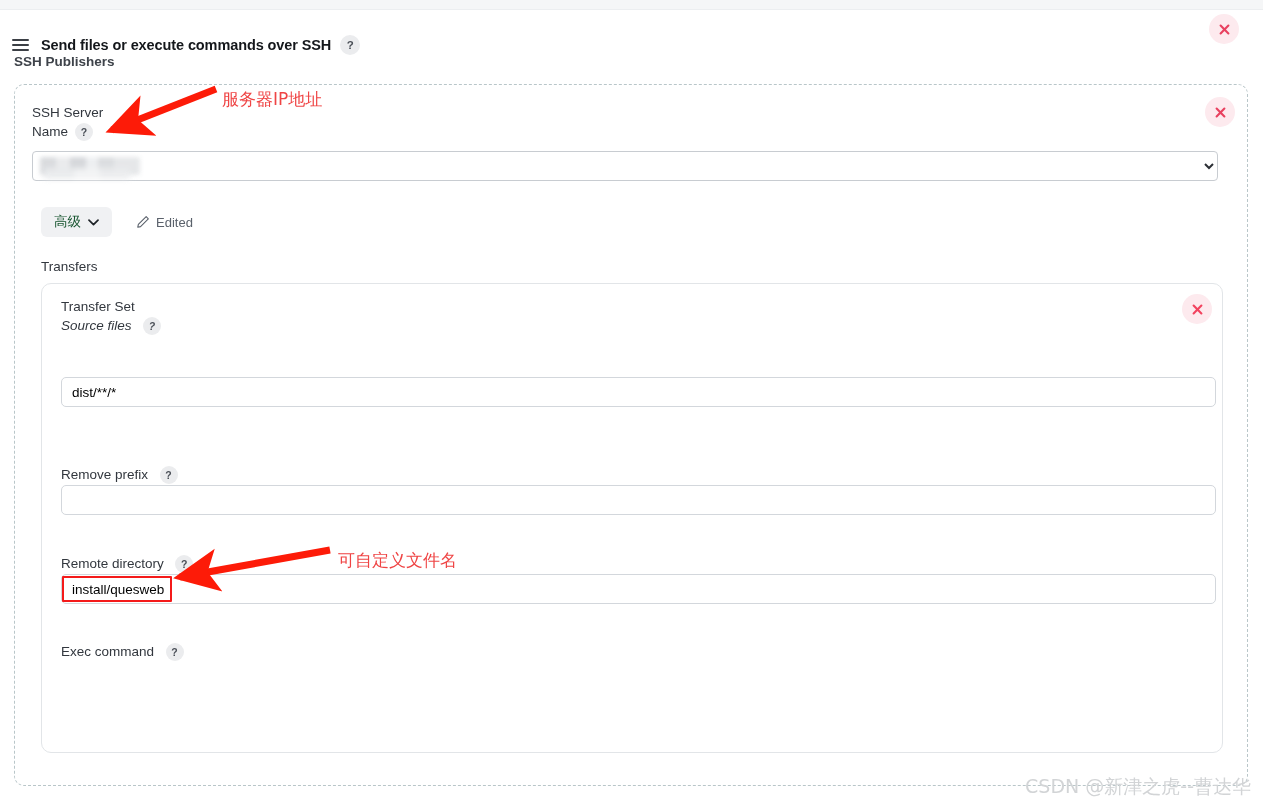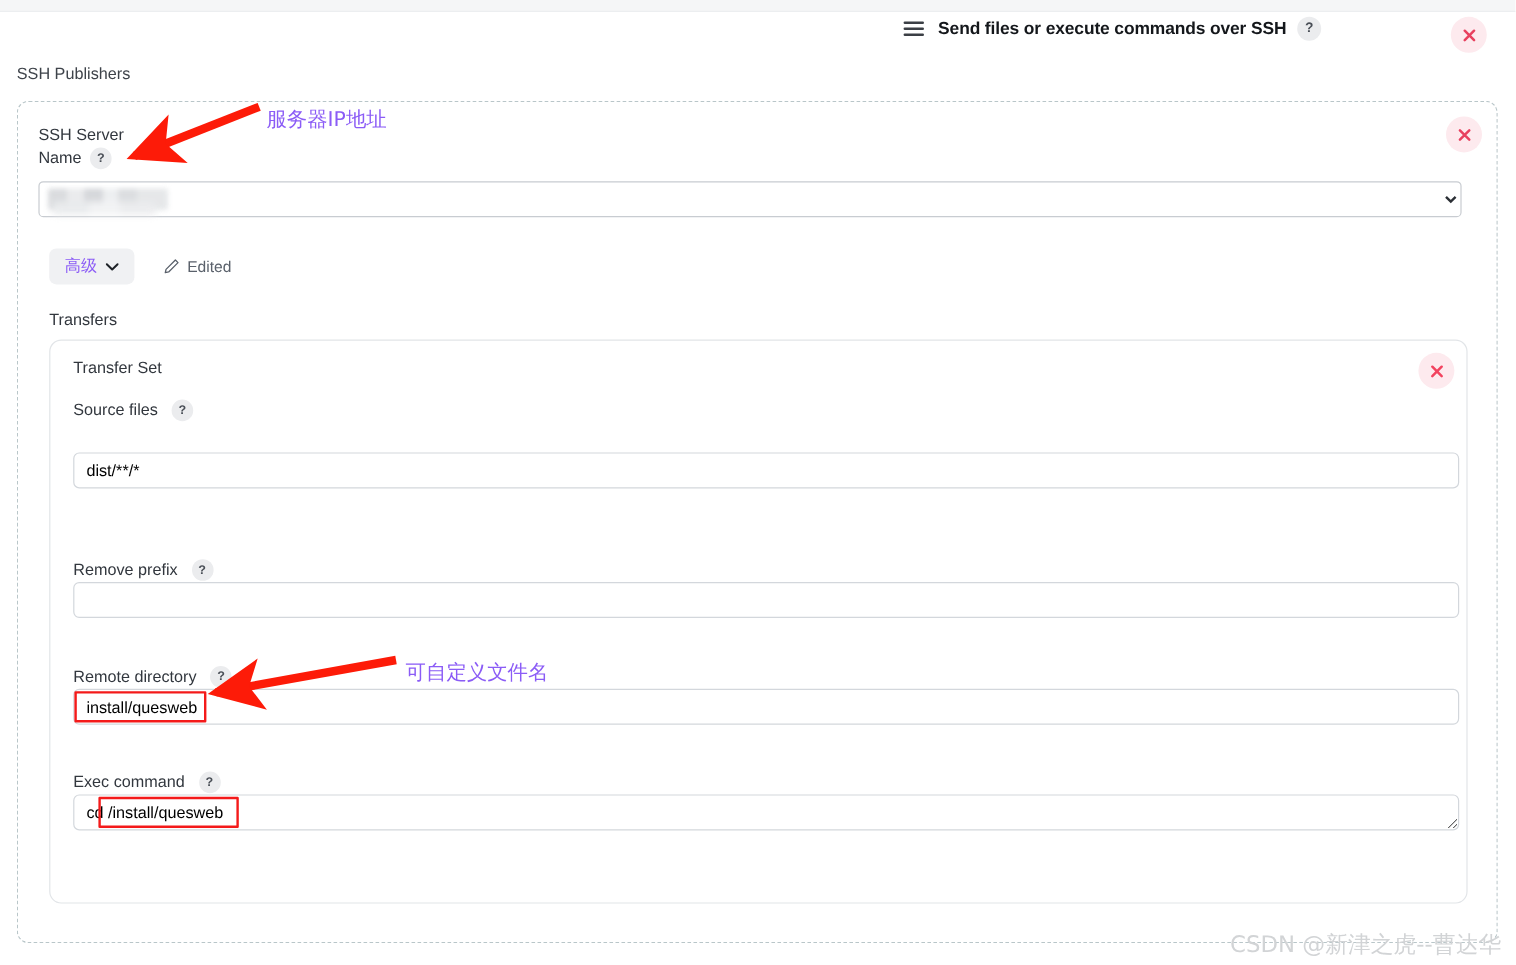--- a/index.html
+++ b/index.html
@@ -19,26 +19,25 @@
     position: absolute;
     top: 0; left: 0;
     width: 1263px; height: 10px;
     background: #f5f6f7;
     border-bottom: 1px solid #eceef0;
   }
 
   
   .header {
     position: absolute;
-    top: 5px; left: 0;
+    top: 26px; left: 0;
     width: 1101px; height: 38px;
     display: flex;
     align-items: center;
     padding-left: 12px;
-    justify-content: flex-end;
   }
   .drag-handle {
     width: 20px; height: 20px;
     display: flex; flex-direction: column;
     justify-content: center; gap: 3px;
     cursor: move;
   }
   .drag-handle span {
     display: block;
     height: 2px; width: 17px;
@@ -89,20 +88,21 @@
   }
   .close-btn svg { display: block; }
   .close-window { top: 14px; right: 24px; }
 
   
   .section-label {
     position: absolute;
     top: 54px; left: 14px;
     font-size: 13.5px;
     color: #3e434a;
+    font-weight: bold;
   }
 
   
   .panel-outer {
     position: absolute;
     top: 84px; left: 14px;
     width: 1234px; height: 702px;
     border: 1px dashed #b9c6c9;
     border-radius: 10px;
     background: #ffffff;
@@ -171,21 +171,21 @@
   }
   .btn-advanced {
     display: inline-flex;
     align-items: center;
     gap: 7px;
     height: 30px;
     padding: 0 13px;
     border: none;
     border-radius: 6px;
     background: #f0f1f3;
-    color: #8b5cf6;
+    color: #14532d;
     font-size: 13.5px;
     font-family: "Liberation Sans", sans-serif;
     cursor: pointer;
   }
   .edited-tag {
     display: inline-flex;
     align-items: center;
     gap: 6px;
     margin-left: 24px;
     font-size: 13px;
@@ -226,21 +226,21 @@
     padding: 5px 10px;
     resize: vertical;
     line-height: 19px;
     overflow: hidden;
   }
   .f-source   { top: 93px; }
   .f-remove   { top: 201px; }
   .f-remote   { top: 290px; }
   .f-exec     { top: 378px; }
   .lbl-transferset { position: absolute; top: 13px; left: 19px; }
-  .lbl-source      { position: absolute; top: 48px; left: 19px; }
+  .lbl-source      { position: absolute; top: 32px; left: 19px; font-style: italic; }
   .lbl-remove      { position: absolute; top: 181px; left: 19px; }
   .lbl-remote      { position: absolute; top: 270px; left: 19px; }
   .lbl-exec        { position: absolute; top: 358px; left: 19px; }
 
   .footnote {
     position: absolute;
     top: 450px; left: 19px;
     font-size: 13px;
     color: #5d646d;
   }
@@ -259,21 +259,21 @@
   }
 
   
   .anno-layer {
     position: absolute;
     inset: 0;
     pointer-events: none;
   }
   .anno-text {
     position: absolute;
-    color: #8b5cf6;
+    color: #ef4444;
     font-size: 17px;
     font-family: "DejaVu Sans", sans-serif;
     white-space: nowrap;
   }
   .anno-1 { left: 222px; top: 88px; }
   .anno-2 { left: 338px; top: 549px; }
 
   .watermark {
     position: absolute;
     right: 12px; bottom: 4px;
@@ -375,24 +375,20 @@
     </div>
     <div class="field f-remote">
       <input class="jk-input" type="text" value="install/quesweb" style="">
       <div class="redbox" style="left:1px; top:2px; width:110px; height:26px;"></div>
     </div>
 
     <div class="lbl-exec lbl">
       <span class="field-label">Exec command</span>
       <span class="help-badge sm">?</span>
     </div>
-    <div class="field f-exec">
-      <textarea class="jk-textarea" rows="1" style="">cd /install/quesweb</textarea>
-      <div class="redbox" style="left:21px; top:2px; width:117px; height:26px;"></div>
-    </div>
 
 
   </div>
 </div>
 
 <div class="anno-layer">
   <svg width="1263" height="804" style="position:absolute;inset:0">
     <defs>
       <marker id="ah1" markerWidth="7" markerHeight="7" refX="5.6" refY="3.5" orient="auto">
         <path d="M0,0.4 L6.6,3.5 L0,6.6 L1.6,3.5 Z" fill="#fd1b08"></path>

